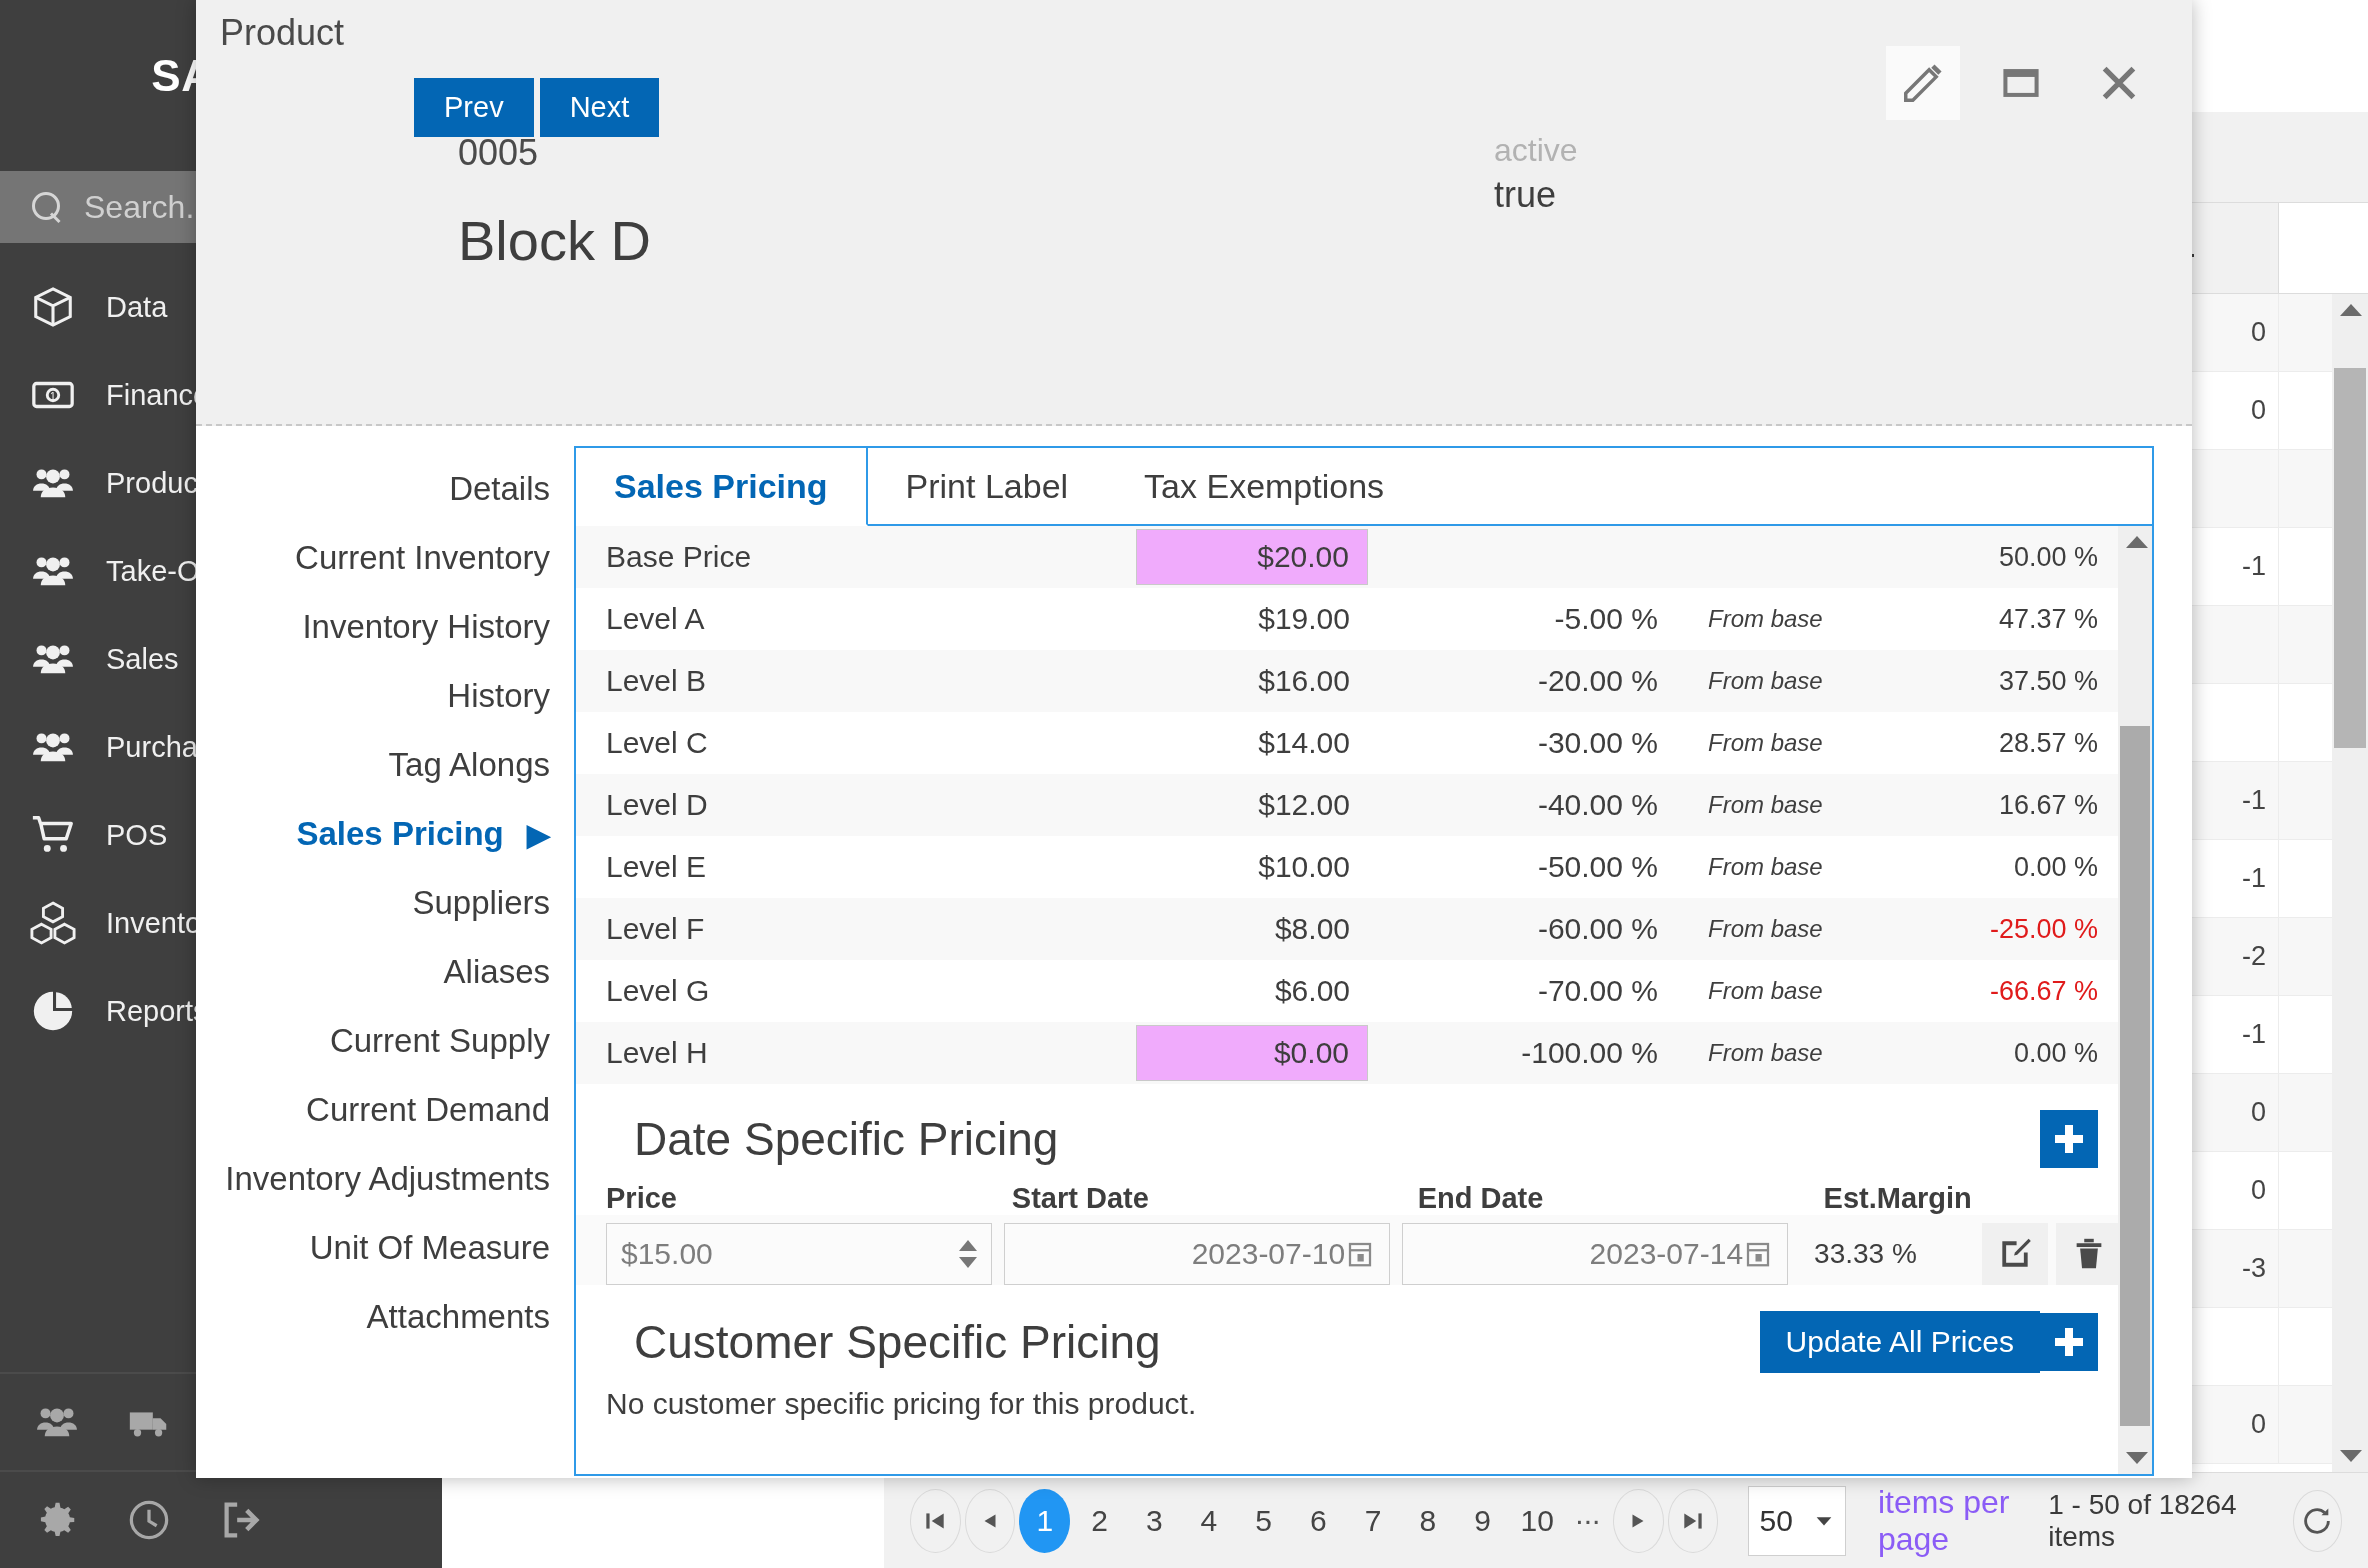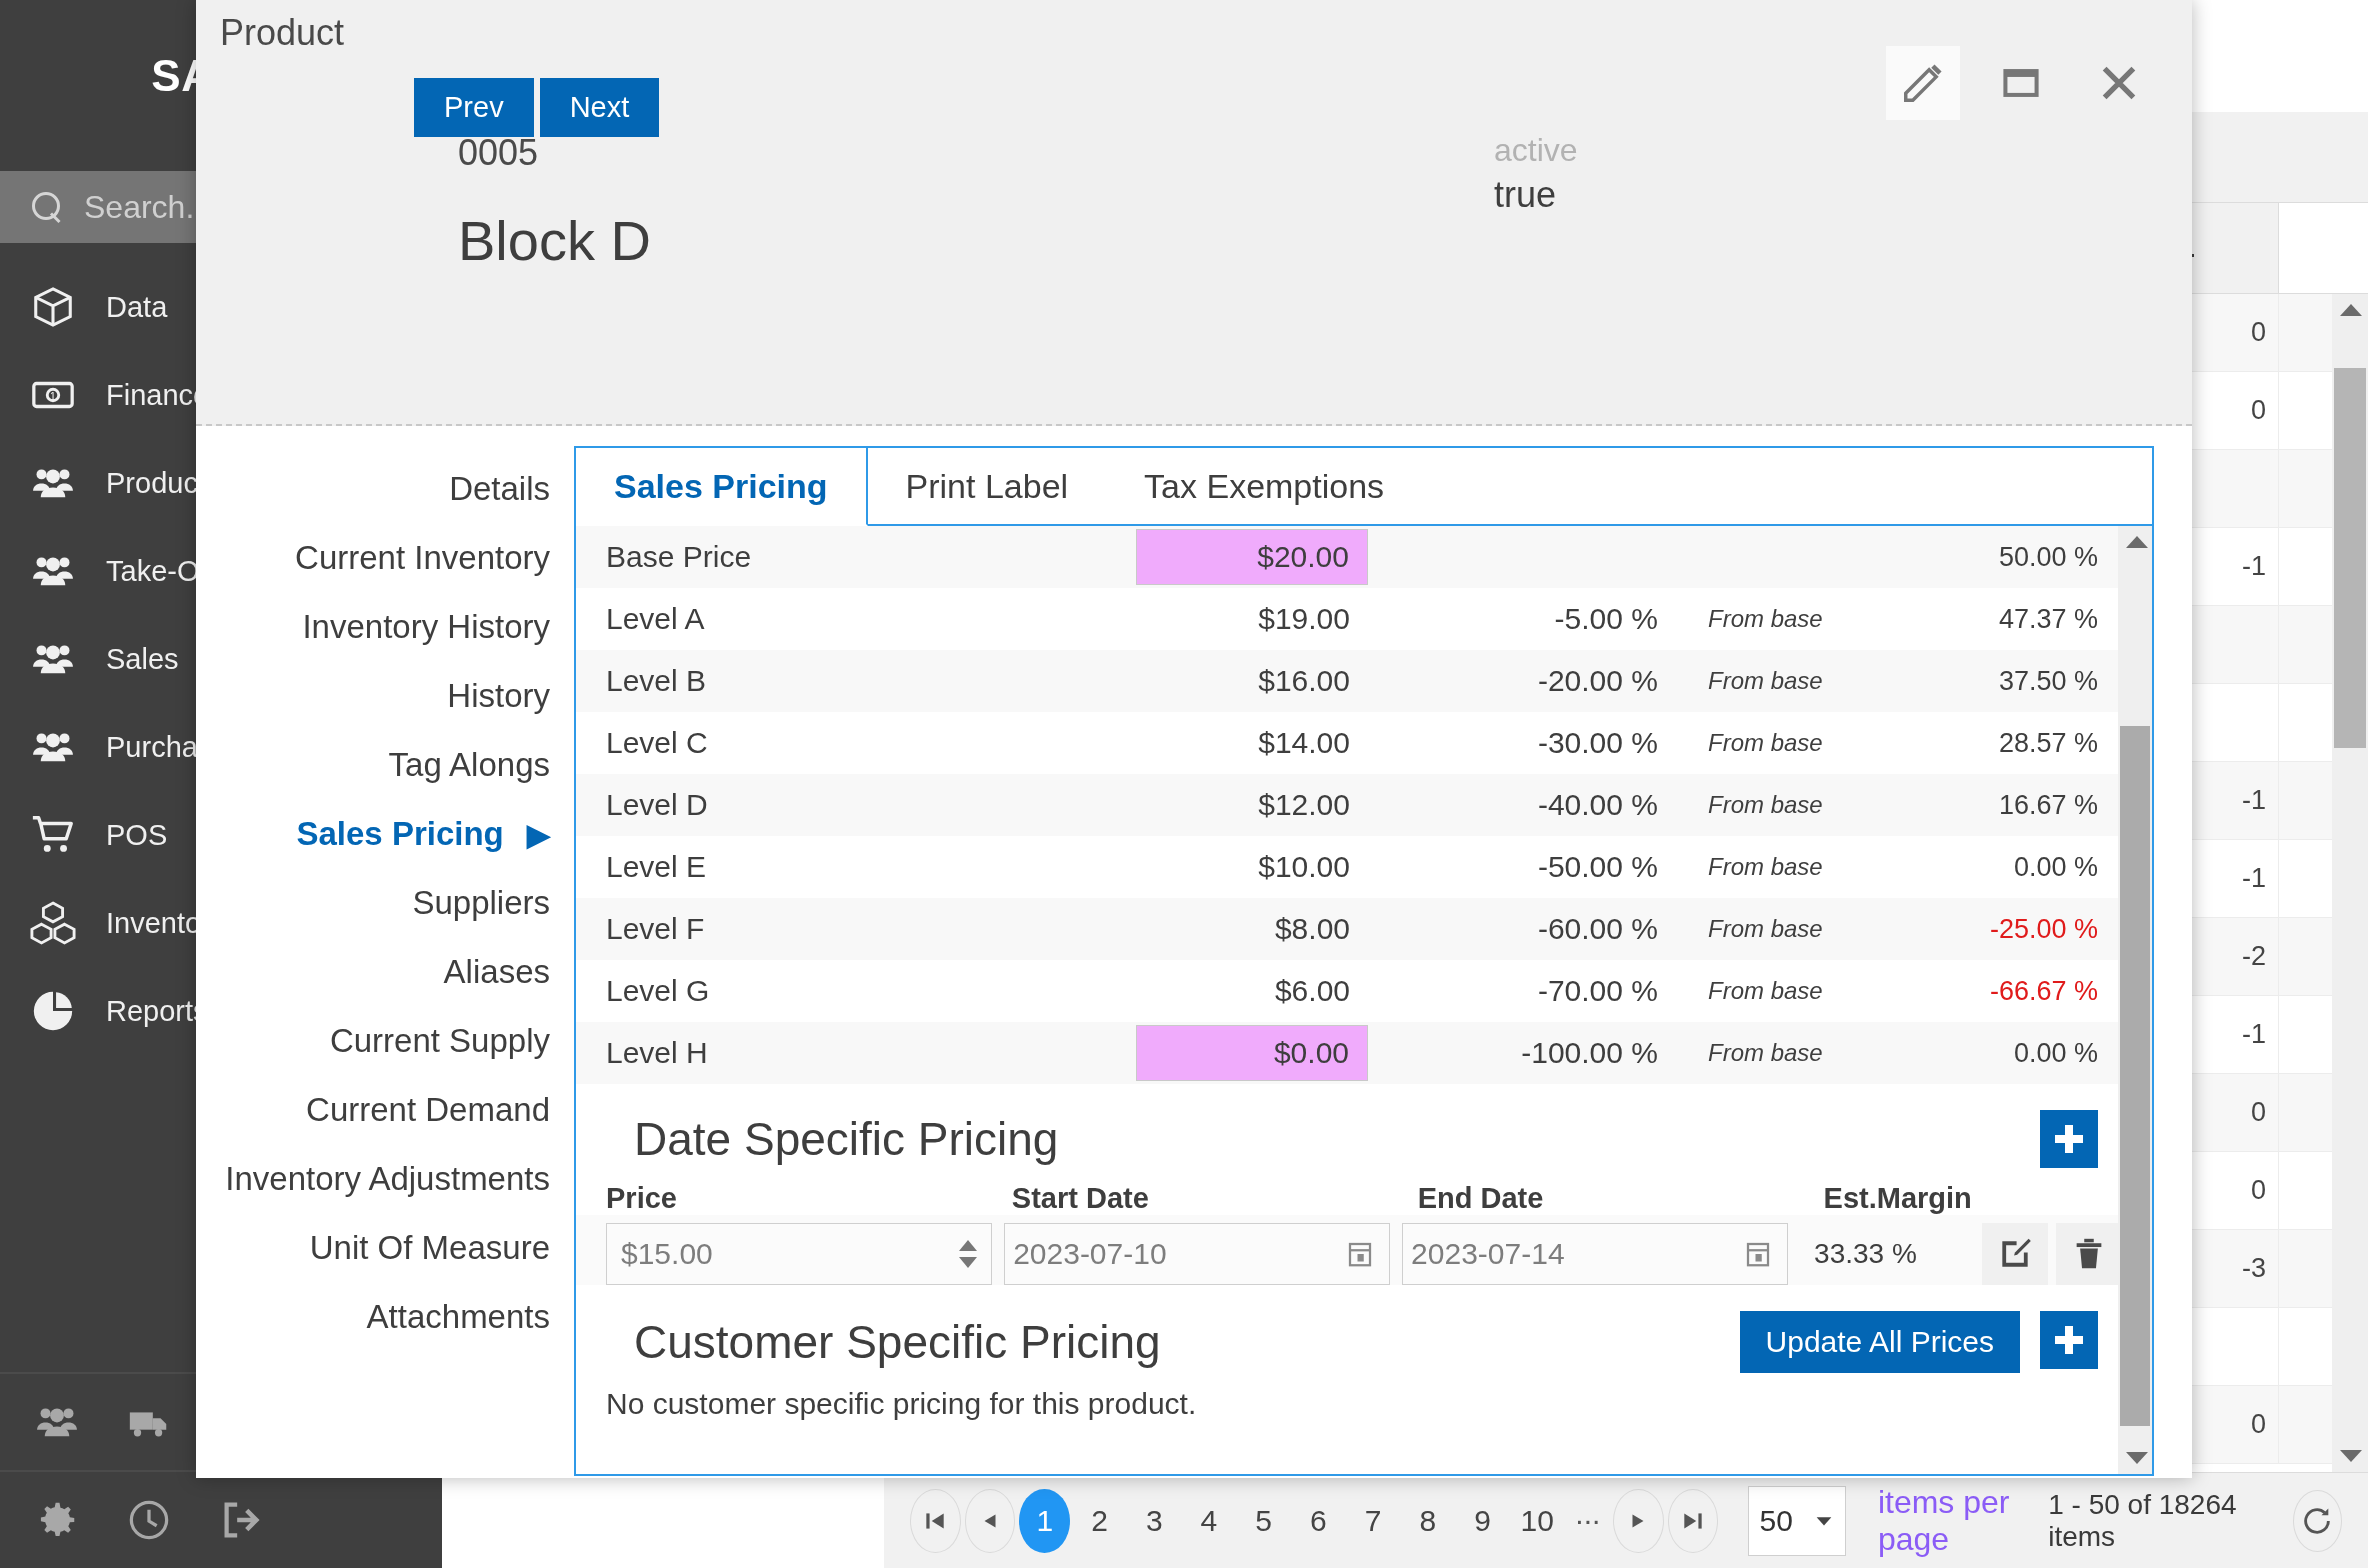--- a/index.html
+++ b/index.html
@@ -181,21 +181,21 @@
   }
   .pt-pct { width: 300px; text-align: right; padding-right: 10px; }
   .pt-frombase { width: 260px; padding-left: 40px; font-size: 24px; font-style: italic; color: #3f3f3f; }
   .pt-margin { flex: 1 1 auto; text-align: right; padding-right: 54px; font-size: 27px; color: #3e3e3e; }
   .pt-margin.neg { color: #e01b1b; }
 
   .sec-head {
     display: flex; align-items: center; padding: 26px 54px 8px 46px; margin-left: 12px;
   }
   .sec-title { font-size: 46px; color: #3e3e3e; }
-  .sec-actions { margin-left: auto; display:flex; gap: 20px; }
+  .sec-actions { margin-left: auto; display:flex; gap: 0; align-items:center; }
   .btn-blue {
     background: #0366b4; color:#fff; border:none; font-size: 30px; padding: 14px 26px;
   }
   .btn-plus {
     background: #0366b4; width: 58px; height: 58px; display:flex; align-items:center;
     justify-content:center;
   }
   .plus-glyph { position: relative; width: 28px; height: 28px; }
   .plus-glyph::before, .plus-glyph::after {
     content:""; position:absolute; background:#fff;
@@ -207,21 +207,21 @@
   .dsp-head .h1 { width: 408px; }
   .dsp-head .h2 { width: 408px; }
   .dsp-head .h3 { width: 408px; }
   .dsp-head .h4 { width: 300px; }
   .dsp-row { display:flex; align-items:center; padding: 8px 30px 0 30px; background:#fafafa; }
   .fld {
     height: 62px; border: 1px solid #cfcfcf; background:#fbfbfb; display:flex;
     align-items:center; padding: 0 14px; font-size: 30px; color: #7d7d7d;
   }
   .fld.price { width: 396px; justify-content: space-between; }
-  .fld.date  { width: 396px; justify-content: space-between; margin-left: 12px; padding-left: 8px; }
+  .fld.date  { width: 396px; justify-content: flex-end; margin-left: 12px; padding-left: 8px; }
   .spin { display:flex; flex-direction:column; gap: 6px; }
   .spin i { width:0; height:0; display:block; }
   .spin .up { border-left:9px solid transparent; border-right:9px solid transparent; border-bottom:11px solid #777; }
   .spin .dn { border-left:9px solid transparent; border-right:9px solid transparent; border-top:11px solid #777; }
   .dsp-margin { width: 190px; padding-left: 26px; font-size: 28px; color:#3e3e3e; }
   .icon-btn { width: 68px; height: 62px; background:#f0f0f0; display:flex; align-items:center; justify-content:center; margin-left: 8px; }
 
   .sec-note { padding: 6px 30px 0 30px; font-size: 30px; color: #3e3e3e; }
 
   #pt-scroll {

